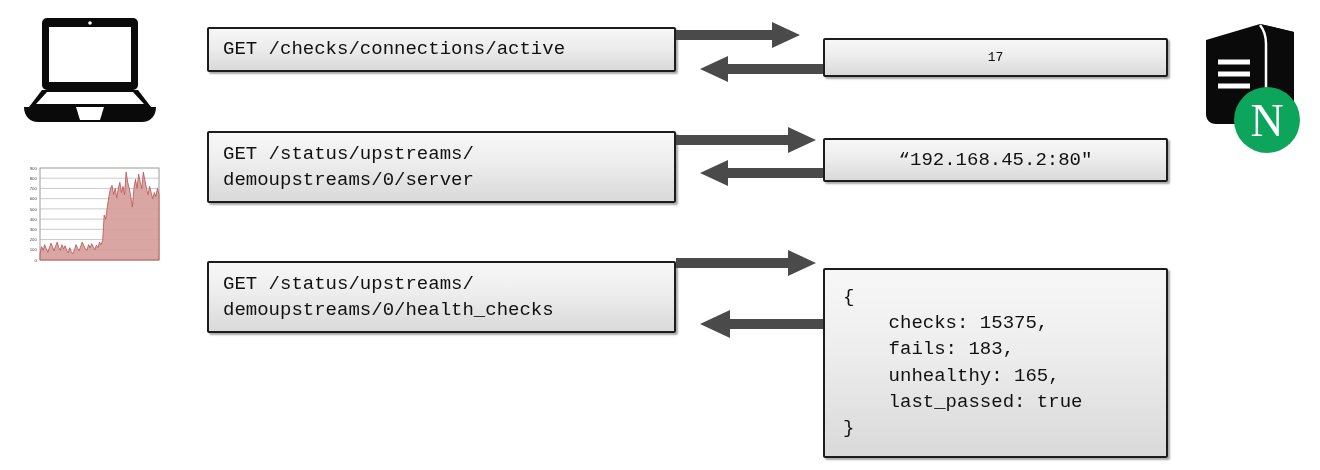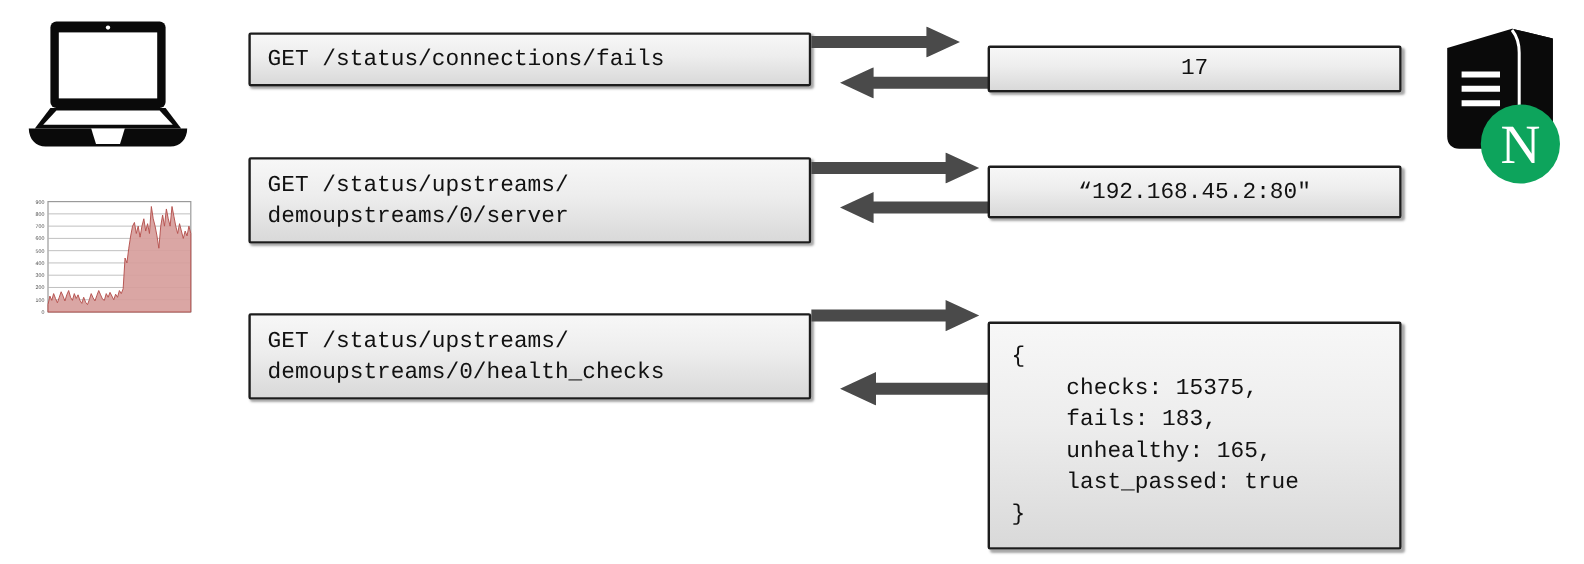--- a/index.html
+++ b/index.html
@@ -100,36 +100,36 @@
         <text x="21" y="79.2">200</text>
         <text x="21" y="89.4">100</text>
         <text x="21" y="99.6">0</text>
       </g>
 
       <path id="series-area" fill="#d79e9c" fill-opacity="0.92" stroke="#b5524e" stroke-width="0.8" d="M 24.00 91.87 L 25.57 84.71 L 27.13 88.29 L 28.70 82.67 L 30.26 86.76 L 31.83 90.33 L 33.39 85.73 L 34.96 81.13 L 36.53 84.71 L 38.09 88.80 L 39.66 83.69 L 41.22 80.11 L 42.79 85.73 L 44.36 88.29 L 45.92 82.67 L 47.49 86.76 L 49.05 83.69 L 50.62 88.29 L 52.18 90.84 L 53.75 85.73 L 55.32 89.82 L 56.88 91.87 L 58.45 87.78 L 60.01 82.67 L 61.58 86.24 L 63.14 88.80 L 64.71 84.20 L 66.28 80.11 L 67.84 83.69 L 69.41 87.27 L 70.97 88.29 L 72.54 82.67 L 74.11 85.73 L 75.67 81.64 L 77.24 84.71 L 78.80 87.78 L 80.37 83.18 L 81.93 85.73 L 83.50 80.11 L 85.07 82.67 L 86.63 78.58 L 88.20 53.02 L 89.76 57.11 L 91.33 44.84 L 92.89 34.62 L 94.46 26.44 L 96.03 23.38 L 97.59 32.58 L 99.16 26.44 L 100.72 35.64 L 102.29 26.44 L 103.86 20.31 L 105.42 30.53 L 106.99 24.40 L 108.55 32.58 L 110.12 10.09 L 111.68 20.31 L 113.25 26.44 L 114.82 34.62 L 116.38 44.84 L 117.95 26.44 L 119.51 17.24 L 121.08 26.44 L 122.64 12.13 L 124.21 20.31 L 125.78 26.44 L 127.34 10.09 L 128.91 18.27 L 130.47 26.44 L 132.04 32.58 L 133.61 24.40 L 135.17 30.53 L 136.74 36.67 L 138.30 30.53 L 139.87 34.62 L 141.43 26.44 L 143.00 32.58 L 143 98 L 24 98 Z"></path>
     </svg>
   </div>
 
   <div class="msgbox pad-left" style="left:207px; top:27px; width:469px; height:45px; font-size:19px;">
-    <span class="msgtext">GET /status/connections/fails</span>
+    <span class="msgtext">GET /checks/connections/active</span>
   </div>
 
   <div class="arrow" style="left:676px; top:22px; width:124px; height:26px;">
     <svg width="124" height="26" viewBox="0 0 124 26">
       <path d="M0 8 L96 8 L96 0 L124 13 L96 26 L96 18 L0 18 Z" fill="#4a4a4a"></path>
     </svg>
   </div>
 
   <div class="arrow" style="left:700px; top:56px; width:124px; height:26px;">
     <svg width="124" height="26" viewBox="0 0 124 26">
       <path d="M124 8 L28 8 L28 0 L0 13 L28 26 L28 18 L124 18 Z" fill="#4a4a4a"></path>
     </svg>
   </div>
 
-  <div class="msgbox center" style="left:823px; top:38px; width:345px; height:39px; font-size:19px;">
+  <div class="msgbox center" style="left:823px; top:38px; width:345px; height:39px; font-size:13px;">
     <span class="msgtext">17</span>
   </div>
 
   <div class="msgbox pad-left" style="left:207px; top:131px; width:469px; height:72px; font-size:19px;">
     <span class="msgtext">GET /status/upstreams/
 demoupstreams/0/server</span>
   </div>
 
   <div class="arrow" style="left:676px; top:127px; width:140px; height:26px;">
     <svg width="140" height="26" viewBox="0 0 140 26">

